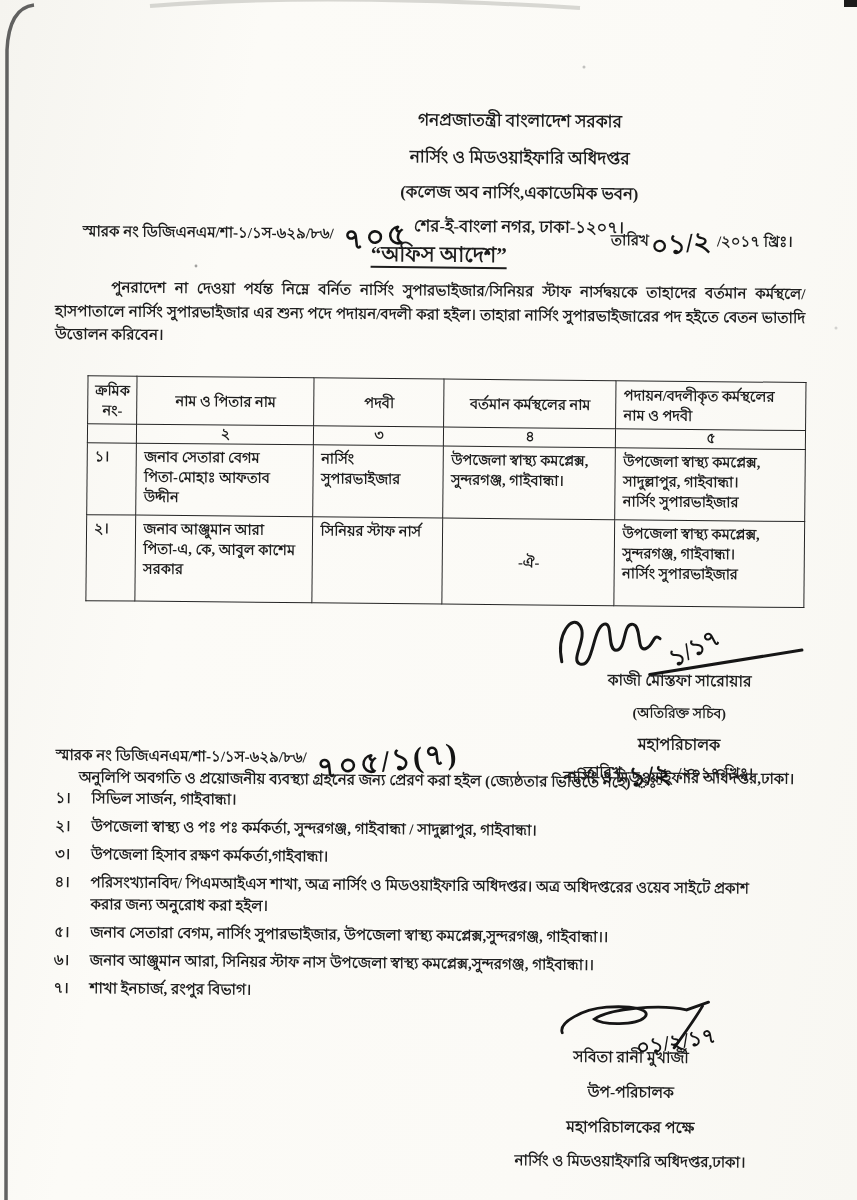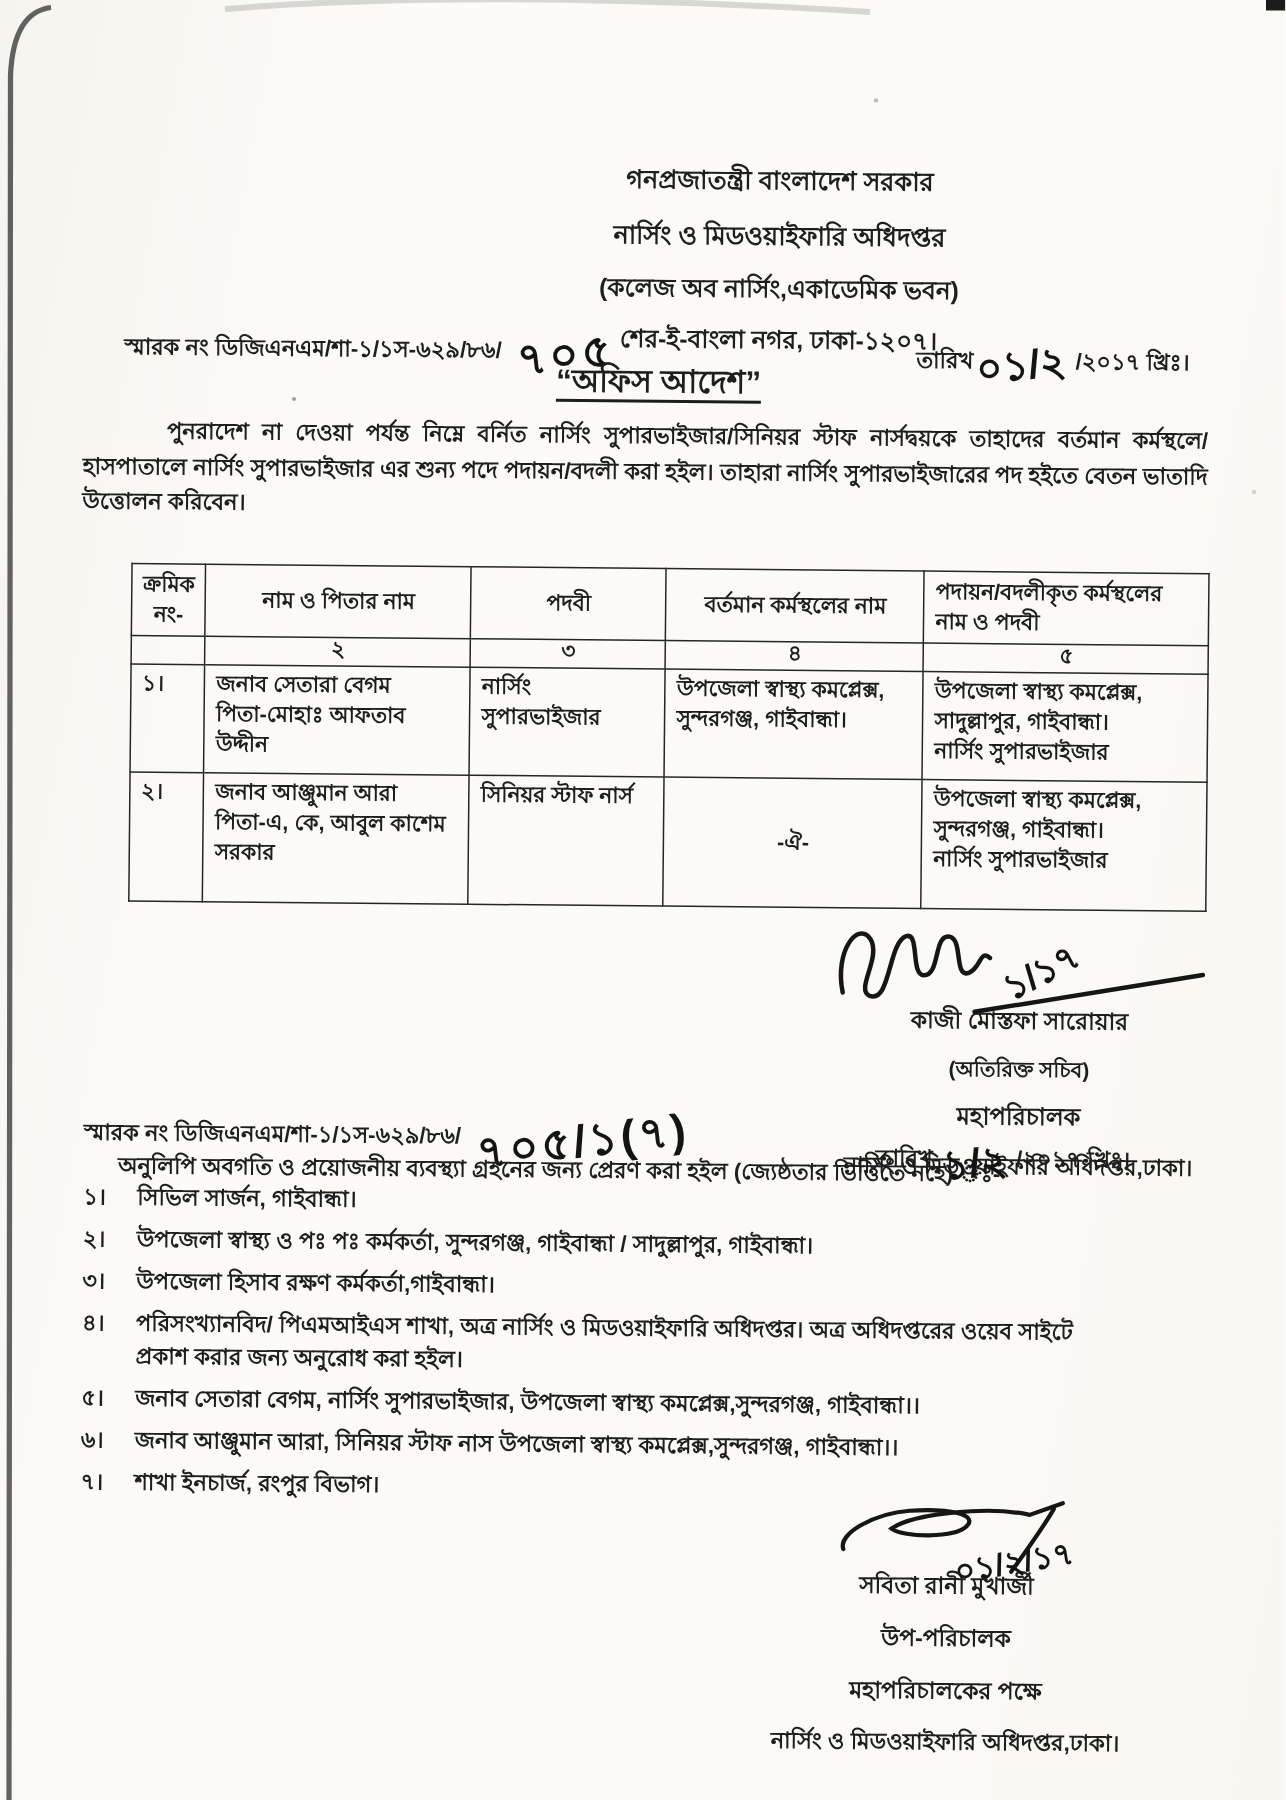--- a/index.html
+++ b/index.html
@@ -1,20 +1,20 @@
 <!DOCTYPE html>
 <html><head>
 <meta charset="utf-8">
 <style>
   * { margin:0; padding:0; box-sizing:border-box; }
   html,body { background:#ffffff; }
   .page {
     position:relative; width:857px; height:1200px; overflow:hidden;
     background: linear-gradient(100deg, #f5f4ef 0%, #fcfbf7 25%, #fbfaf6 70%, #f8f7f2 100%);
-    font-family:Liberation Sans, sans-serif; color:#1e1e1e;
+    font-family:Liberation Serif, serif; color:#1e1e1e;
   }
   .content { position:absolute; inset:0; transform:rotate(0.55deg); transform-origin:45% 10%; }
   .artifacts { position:absolute; inset:0; pointer-events:none; }
 
   .header { position:absolute; top:106px; left:300px; width:440px; text-align:center; font-weight:bold; }
   .header .h1 { font-size:17px; margin-bottom:9px; }
   .header .h2 { font-size:17px; margin-bottom:8px; }
   .header .h3 { font-size:16.5px; margin-bottom:7px; }
   .header .h4 { font-size:16.5px; }
 

